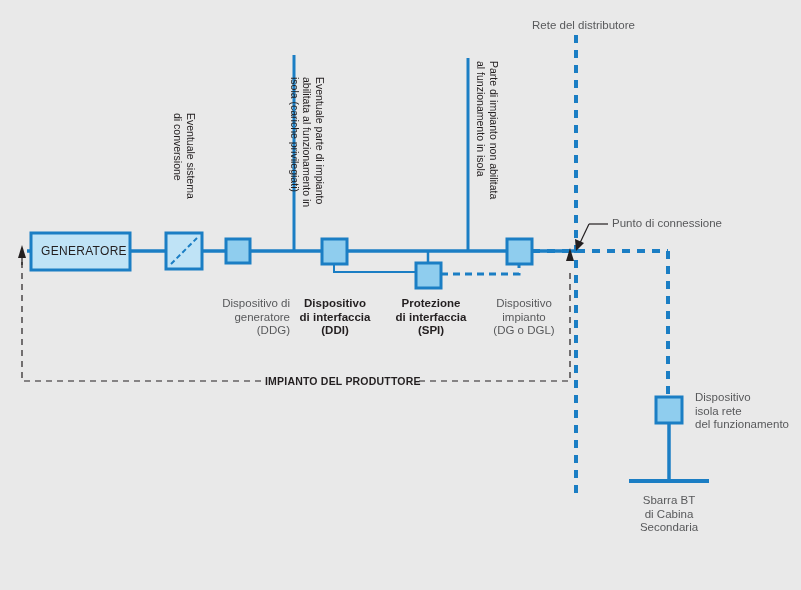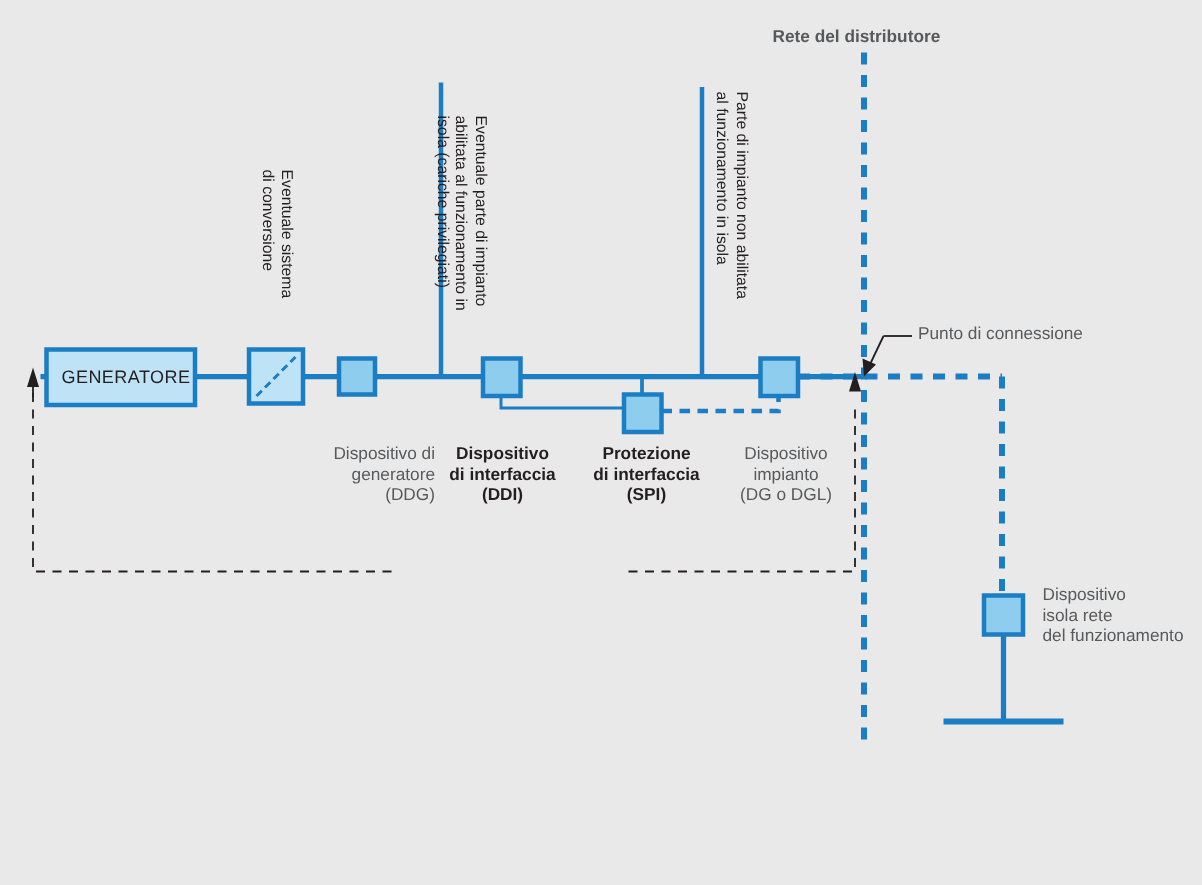--- a/index.html
+++ b/index.html
@@ -95,17 +95,19 @@
   <div class="lbl center" style="left:198px;top:297px;width:92px;text-align:right;"><span>Dispositivo di</span><br><span>generatore</span><br><span>(DDG)</span></div>
 
   <div class="lbl center dark" style="left:288px;top:297px;width:94px;"><span>Dispositivo</span><br><span>di interfaccia</span><br><span>(DDI)</span></div>
 
   <div class="lbl center dark" style="left:385px;top:297px;width:92px;"><span>Protezione</span><br><span>di interfaccia</span><br><span>(SPI)</span></div>
 
   <div class="lbl center" style="left:478px;top:297px;width:92px;"><span>Dispositivo</span><br><span>impianto</span><br><span>(DG o DGL)</span></div>
 
   <div class="lbl" style="left:695px;top:391px;"><span>Dispositivo</span><br><span>isola rete</span><br><span>del funzionamento</span></div>
 
+  <div class="lbl center" style="left:619px;top:494px;width:100px;"><span>Sbarra BT</span><br><span>di Cabina</span><br><span>Secondaria</span></div>
 
-  <div class="lbl" style="left:515px;top:19px;font-weight:bold;">Rete del distributore</div>
+  <div class="lbl" style="left:532px;top:19px;">Rete del distributore</div>
   <div class="lbl" style="left:612px;top:217px;text-align:right;">Punto di connessione</div>
+  <div class="lbl dark" style="left:265px;top:375px;font-size:10.5px;letter-spacing:.2px;">IMPIANTO DEL PRODUTTORE</div>
 
 </div>
 
 </body></html>

